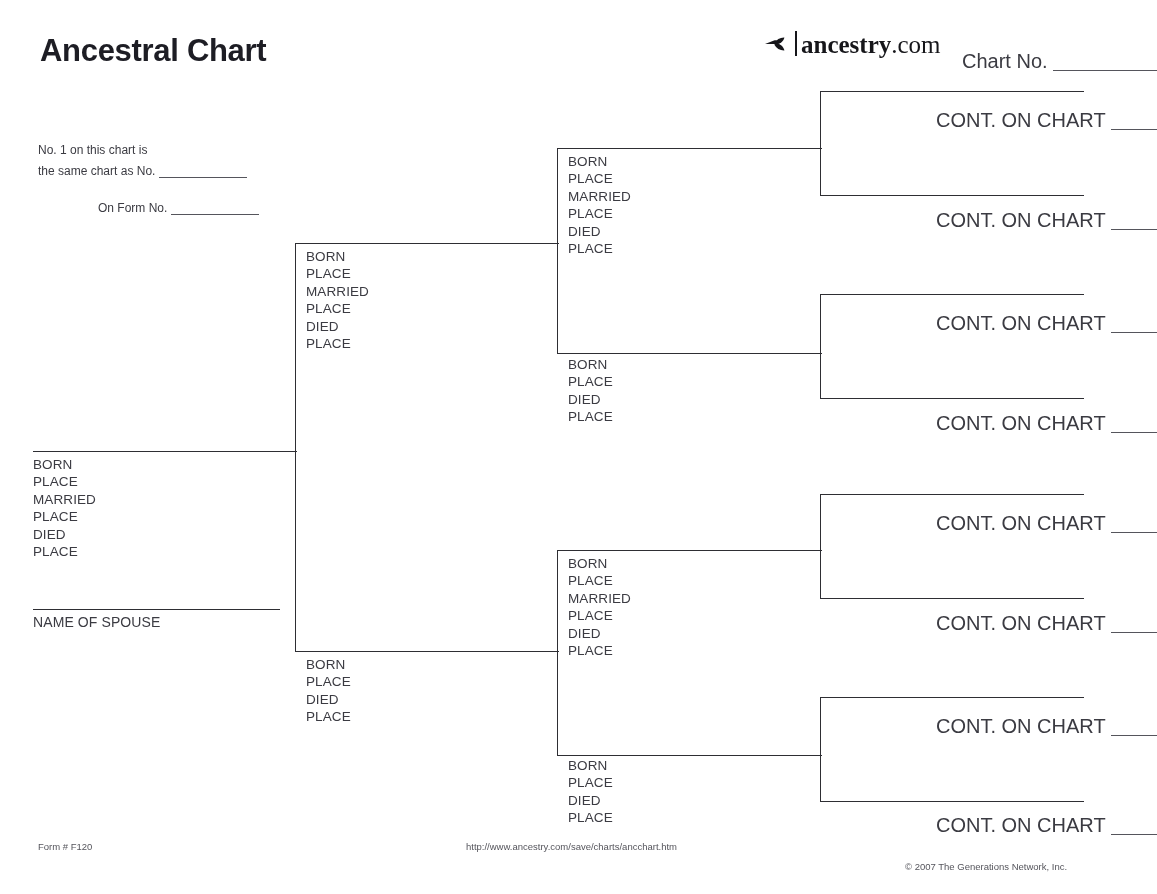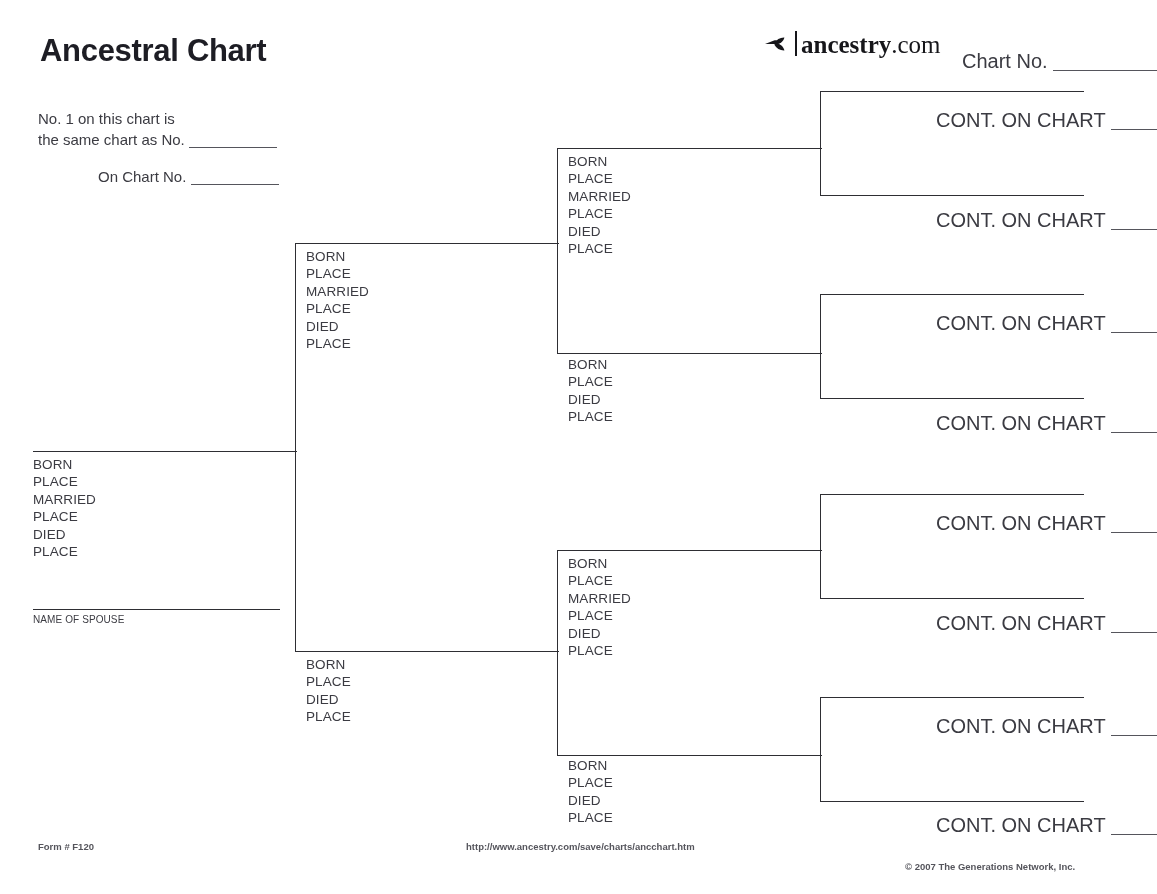--- a/index.html
+++ b/index.html
@@ -57,22 +57,22 @@
 
   .blank{
     display:inline-block;
     border-bottom:1.4px solid #55555c;
     vertical-align:-3px;
   }
 
   
   #note{
     position:absolute;
-    left:38px; top:108px;
-    font-size:15px;
+    left:38px; top:140px;
+    font-size:12px;
     line-height:21px;
     white-space:nowrap;
   }
   #note .l3{ margin-top:16px; padding-left:60px; }
 
   
   .fields{
     position:absolute;
     font-size:13.5px;
     line-height:17.4px;
@@ -80,38 +80,37 @@
     white-space:nowrap;
   }
 
   
   .hline{ position:absolute; background:#2e2e33; height:1.3px; }
   .vline{ position:absolute; background:#2e2e33; width:1.3px; }
 
   
   .lbl{
     position:absolute;
-    font-size:10px;
+    font-size:14px;
     white-space:nowrap;
     letter-spacing:0.1px;
   }
   .cont{
     position:absolute;
     font-size:20px;
     white-space:nowrap;
   }
 
   
   .foot{
     position:absolute;
     top:841px;
     font-size:9.5px;
     color:#55555c;
     white-space:nowrap;
-    font-weight:bold;
   }
   #foot-left{ left:38px; }
   #foot-mid{ left:466px; }
   #foot-right{ left:905px;margin-top:20px; }
 </style>
 </head>
 <body>
 
 <div id="page">
 
@@ -137,21 +136,21 @@
     <span class="blank" style="width:112px"></span>
   </div>
 
   <div id="note">
     <div>No. 1 on this chart is</div>
     <div>
       <span>the same chart as No.</span>
       <span class="blank" style="width:88px"></span>
     </div>
     <div class="l3">
-      <span>On Chart No.</span>
+      <span>On Form No.</span>
       <span class="blank" style="width:88px"></span>
     </div>
   </div>
 
   <div class="hline" style="left:33px; top:451px; width:263px;"></div>
   <div class="fields" style="left:33px; top:456px;">
     <div>BORN</div>
     <div>PLACE</div>
     <div>MARRIED</div>
     <div>PLACE</div>

